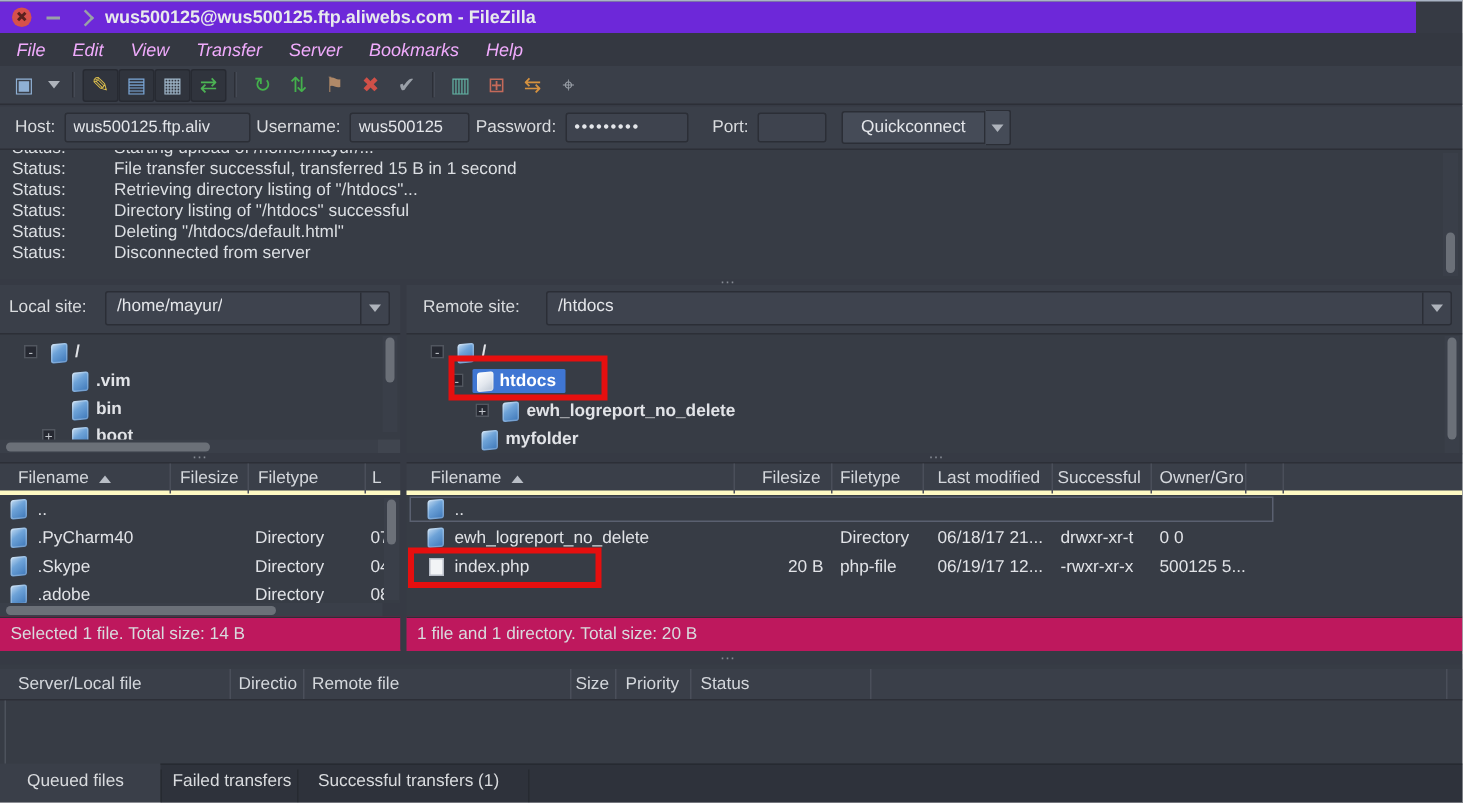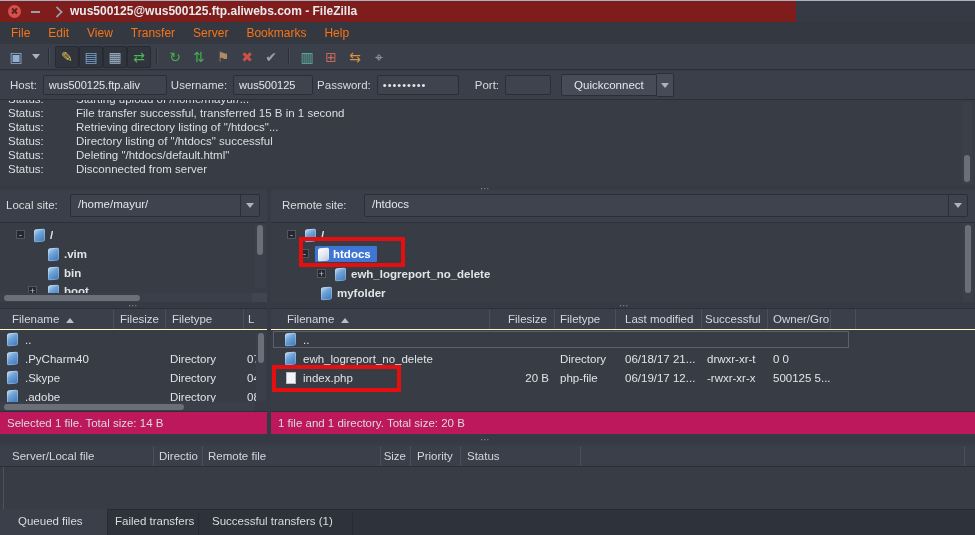--- a/index.html
+++ b/index.html
@@ -3,34 +3,34 @@
 <meta charset="utf-8">
 <style>
   html,body{margin:0;padding:0;background:#fff;}
   #app{position:relative;width:975px;height:535px;background:#363a44;overflow:hidden;
        font-family:"Liberation Sans","DejaVu Sans",sans-serif;color:#dadde1;font-size:11.5px;
        -webkit-font-smoothing:antialiased;}
   .abs{position:absolute;}
   .toplight{position:absolute;left:0;top:0;width:975px;height:1px;background:#a9b3c4;z-index:60;}
 
   
-  .titlebar{position:absolute;left:0;top:1px;width:796px;height:21px;background:#7f1d1d;}
+  .titlebar{position:absolute;left:0;top:1px;width:944px;height:21px;background:#6d28d9;}
   .wbtn{position:absolute;top:4px;width:13px;height:13px;border-radius:50%;cursor:pointer;}
   .wbtn.close{left:8px;background:#d7514b;}
   .wbtn.close .x{position:absolute;left:3px;top:5px;width:7px;height:2px;background:#5a211e;transform:rotate(45deg);}
   .wbtn.close .x2{position:absolute;left:3px;top:5px;width:7px;height:2px;background:#5a211e;transform:rotate(-45deg);}
   .wbtn.min{left:29px;background:transparent;}
   .wbtn.min .bar{position:absolute;left:2px;top:6px;width:9px;height:2px;background:#9aa0a8;}
   .wbtn.max{left:50px;background:transparent;}
   .wbtn.max .dg{position:absolute;left:2px;top:2px;width:8px;height:8px;border:2px solid #9aa0a8;border-left:none;border-bottom:none;transform:rotate(45deg) scale(.8);}
   .title{position:absolute;left:70px;top:0;height:21px;line-height:21px;font-weight:bold;font-size:12px;color:#e8eaec;}
 
   
   .menubar{position:absolute;left:0;top:22px;width:975px;height:22px;background:#343841;display:flex;align-items:center;padding-left:2px;box-sizing:border-box;}
-  .mitem{padding:0 9px;line-height:22px;font-size:12px;color:#f97316;cursor:default;}
+  .mitem{padding:0 9px;line-height:22px;font-size:12px;color:#f0abfc;cursor:default;font-style:italic;}
 
   
   .toolbar{position:absolute;left:0;top:44px;width:975px;height:26px;background:#3a3f49;display:flex;align-items:center;padding-left:4px;box-sizing:border-box;border-bottom:1px solid #2c2f37;}
   .tbtn{width:24px;height:22px;display:flex;align-items:center;justify-content:center;border-radius:2px;cursor:pointer;}
   .tbtn .g{font-family:"DejaVu Sans",sans-serif;font-size:14px;line-height:1;}
   .tbtn.narrow{width:15px;}
   .tbtn.pressed{background:#30343d;border:1px solid #272a32;box-sizing:border-box;}
   .tsep{width:1px;height:17px;background:#2c2f37;margin:0 5px;border-right:1px solid #454a55;}
   .tri-down{width:0;height:0;border-left:4px solid transparent;border-right:4px solid transparent;border-top:5px solid #aeb3bb;}
 
@@ -74,21 +74,21 @@
   .exp{position:absolute;top:4px;width:9px;height:9px;background:#262932;border:1px solid #51565f;color:#c2c6cc;
        font-size:9px;line-height:8px;text-align:center;box-sizing:border-box;cursor:pointer;}
   .ficon{position:absolute;top:3px;width:11px;height:13px;border-radius:2px;transform:skewY(-5deg);
          background:linear-gradient(145deg,#c4dcf2 0%,#6ea3d8 40%,#3c76b8 100%);box-shadow:inset 0 0 0 1px rgba(255,255,255,.25);}
   .ficon.white{background:linear-gradient(145deg,#ffffff 0%,#e2e7ee 55%,#bcc6d4 100%);}
   .picon{position:absolute;top:3px;width:10px;height:12px;background:#f2f4f6;border:1px solid #b9bec8;box-sizing:border-box;}
   .tlabel{position:absolute;top:0;font-weight:600;color:#e1e3e7;white-space:nowrap;}
   .tsel{position:absolute;top:1px;height:16px;background:#3f76d3;border-radius:1px;}
   .tsel-label{color:#fff;}
 
-  .listheader{position:absolute;left:0;right:0;top:118px;height:22px;background:#3a3f49;border-top:1px solid #2c2f37;border-bottom:1px solid #fef9c3;box-sizing:border-box;}
+  .listheader{position:absolute;left:0;right:0;top:118px;height:22px;background:#3a3f49;border-top:1px solid #2c2f37;border-bottom:3px solid #fef9c3;box-sizing:border-box;}
   .hcell{position:absolute;top:0;height:20px;line-height:20px;color:#d4d7dc;border-right:1px solid #4a4f5a;box-sizing:border-box;overflow:hidden;white-space:nowrap;cursor:pointer;}
   .sortup{display:inline-block;width:0;height:0;border-left:4px solid transparent;border-right:4px solid transparent;border-bottom:5px solid #b9bec6;margin-left:7px;}
 
   .listbody{position:absolute;left:0;right:0;background:#373c45;overflow:hidden;}
   .lrow{position:absolute;left:0;right:0;height:18px;line-height:18px;cursor:pointer;}
   .cell{position:absolute;top:0;color:#e1e3e7;white-space:nowrap;overflow:hidden;}
   .focusbox{position:absolute;top:0;height:17px;border:1px solid #5a6070;box-sizing:border-box;}
 
   .statusbar{position:absolute;left:0;right:0;height:22px;background:#be185d;border-top:1px solid #2c2f37;line-height:22px;color:#d9dbde;}
   .statusbar span{margin-left:7px;}

